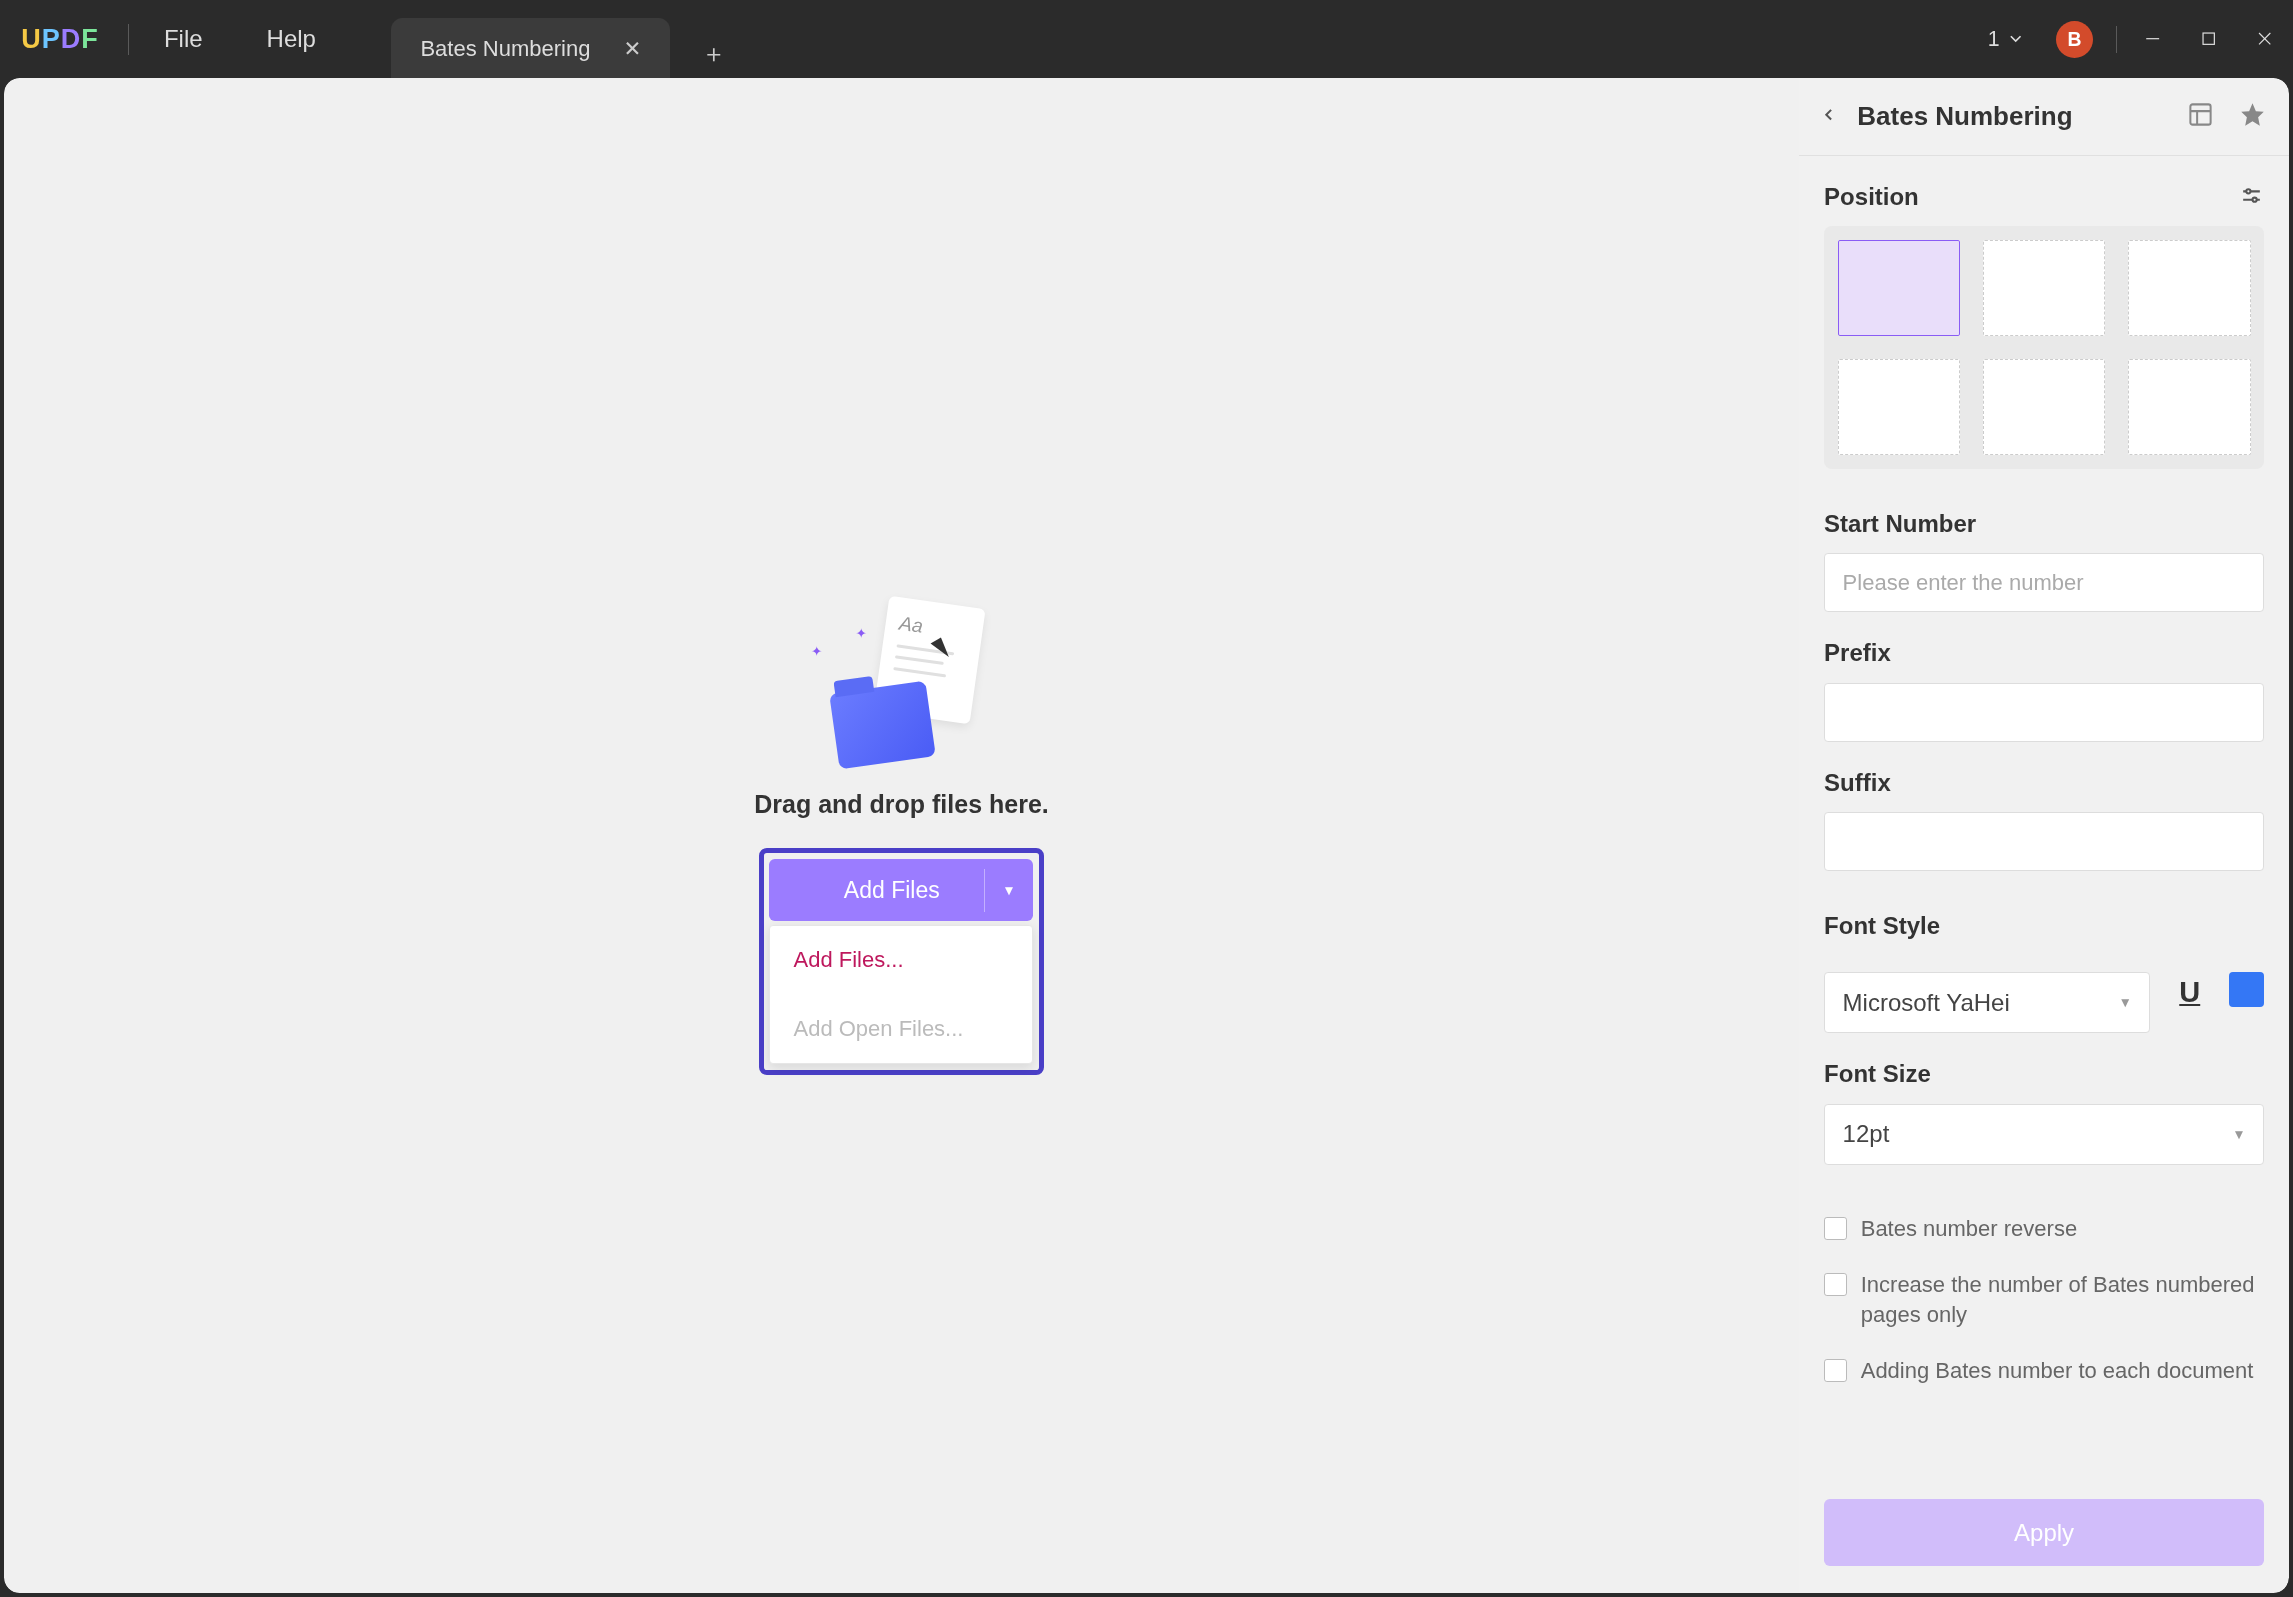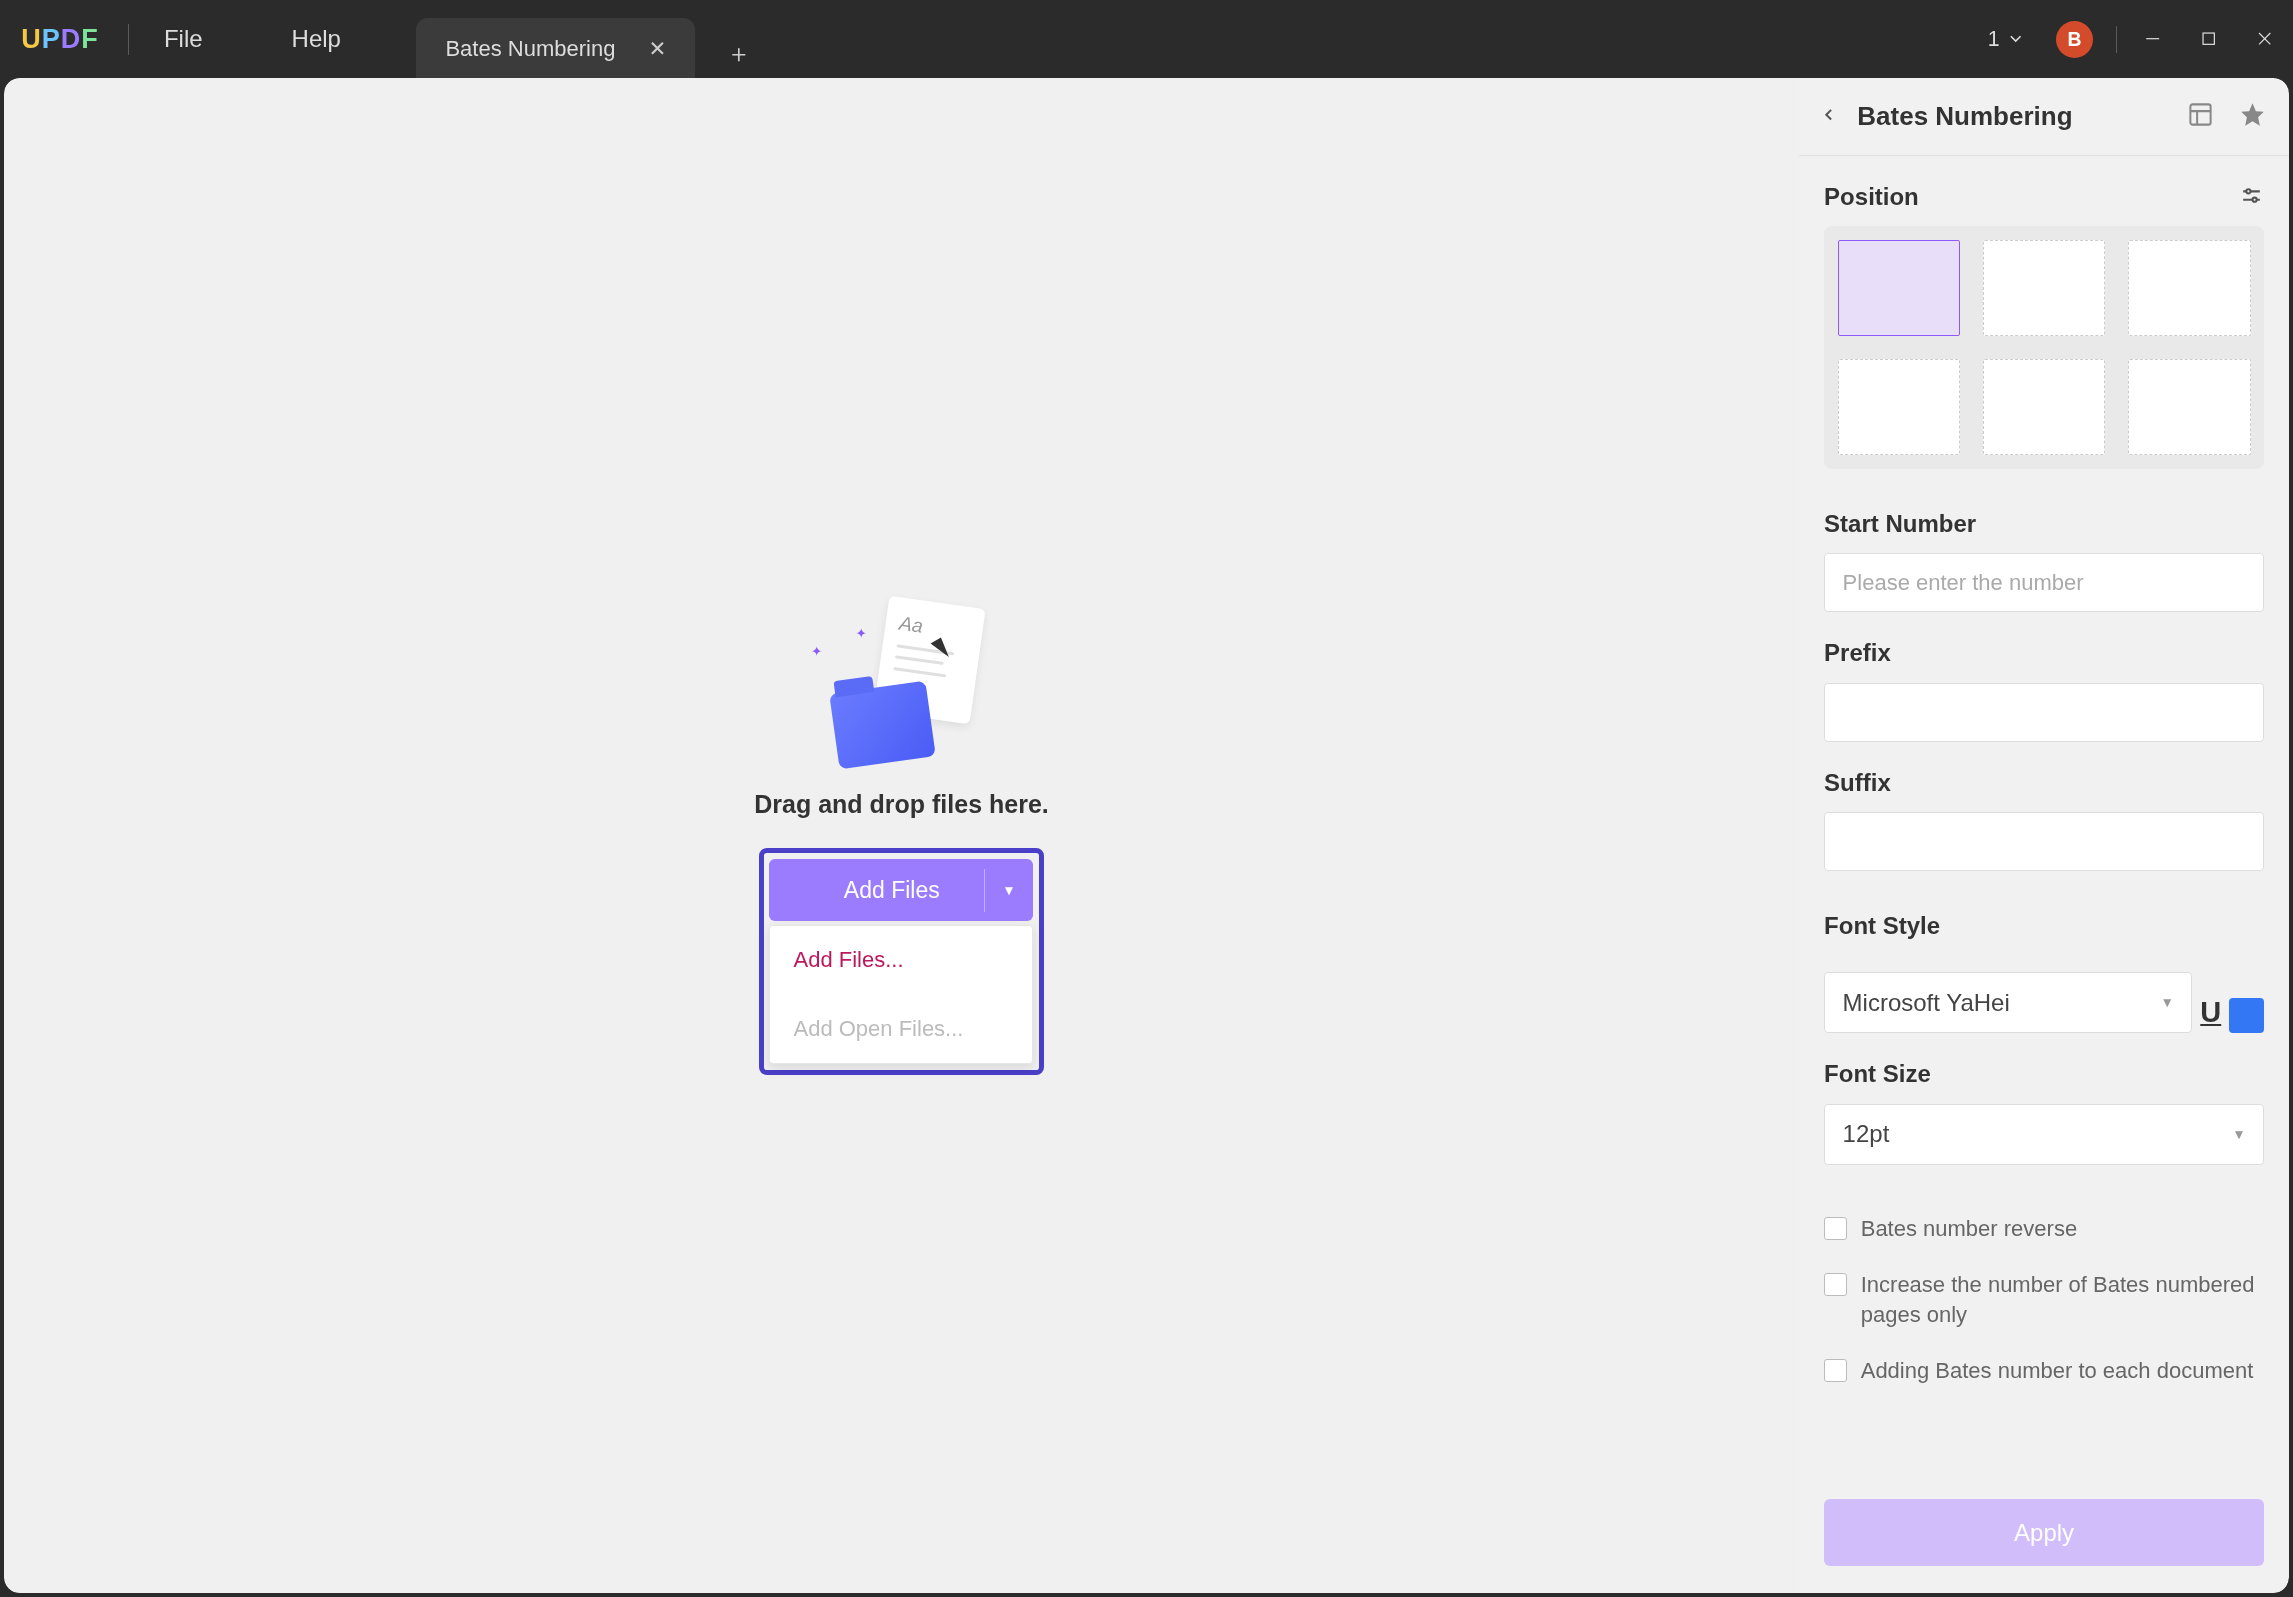--- a/index.html
+++ b/index.html
@@ -7,21 +7,21 @@
     .app { width: 100%; height: 100%; display: flex; flex-direction: column; }
     
     
     .titlebar { height: 78px; background: #2b2b2b; display: flex; align-items: center; padding: 0 9.7px; position: relative; }
     .logo { font-size: 27px; font-weight: 700; letter-spacing: 1px; padding: 0 11.6px; }
     .logo .l1 { color: #f5c945; }
     .logo .l2 { color: #6dc5ff; }
     .logo .l3 { color: #9b7cff; }
     .logo .l4 { color: #7ce59a; }
     .titlebar-divider { width: 1px; height: 31px; background: #5a5a5a; margin: 0 17.5px; }
-    .menu-items { display: flex; gap: 54px; }
+    .menu-items { display: flex; gap: 29px; }
     .menu-item { color: #ddd; font-size: 24px; padding: 5.8px 17.5px; cursor: pointer; }
     .tab-area { display: flex; align-items: flex-end; margin-left: 58px; height: 100%; }
     .tab { background: #3b3b3b; border-radius: 11.6px 11.6px 0 0; padding: 13.6px 29px 11.6px 29px; display: flex; align-items: center; gap: 33px; height: 60px; margin-top: 17.5px;}
     .tab-title { color: #ddd; font-size: 22px; }
     .tab-close { color: #ccc; font-size: 21.3px; cursor: pointer; background: none; border: none; }
     .tab-add { color: #ccc; font-size: 25px; margin-left: 19.4px; cursor: pointer; background: none; border: none; padding: 7.8px 11.6px; }
     .window-controls { position: absolute; right: 0; top: 0; display: flex; align-items: center; height: 78px; }
     .wc-dropdown { color: #ddd; font-size: 21.3px; display: flex; align-items: center; gap: 5.8px; padding: 0 15.5px; cursor: pointer;}
     .wc-avatar { width: 37px; height: 37px; border-radius: 50%; background: #d34b2b; color: #fff; display: flex; align-items: center; justify-content: center; font-size: 19.4px; margin: 0 15.5px; font-weight: 600;}
     .wc-div { width: 1px; height: 27px; background: #5a5a5a; margin: 0 7.8px; }
@@ -62,21 +62,21 @@
     .slider-icon svg { width: 25px; height: 25px; color: #555;}
     
     .position-grid-wrap { background: #e9e9e9; border-radius: 7.8px; padding: 13.6px; }
     .position-grid { display: grid; grid-template-columns: repeat(3, 1fr); gap: 23px 23px; }
     .pos-cell { aspect-ratio: 1.27; background: #fff; border: 1px dashed #ccc; border-radius: 1.9px; position: relative; cursor: pointer; }
     .pos-cell.selected { background: #e9defa; border: 1.9px solid #8a5cf5; }
     
     .text-input { width: 100%; padding: 15.5px 17.5px; font-size: 22px; border: 1px solid #ddd; border-radius: 3.9px; background: #fff; color: #444;}
     .text-input::placeholder { color: #aaa; }
     
-    .font-row { display: flex; gap: 4px; align-items: flex-end; margin-top: 32px; }
+    .font-row { display: flex; gap: 25px; align-items: flex-start; margin-top: 32px; }
     .select-box { flex: 1; background: #fff; border: 1px solid #ddd; border-radius: 3.9px; padding: 15.5px 17.5px; font-size: 24px; color: #444; display: flex; justify-content: space-between; align-items: center; cursor: pointer;}
     .select-box .caret { font-size: 13.6px; color: #999;}
     .underline-btn { background: none; border: none; cursor: pointer; font-size: 29px; font-weight: bold; text-decoration: underline; color: #333; padding: 3.9px;}
     .color-swatch { width: 35px; height: 35px; background: #3477f5; border-radius: 3.9px; cursor: pointer; }
     
     .checkbox-row { display: flex; gap: 13.6px; align-items: flex-start; margin-top: 25px; }
     .checkbox { width: 23px; height: 23px; border: 1.9px solid #bbb; border-radius: 2.9px; background: #fff; flex-shrink: 0; margin-top: 2.9px; cursor: pointer;}
     .checkbox-label { font-size: 22px; color: #666; line-height: 1.4;}
     
     .panel-footer { padding: 23px 25px 27px 25px; }

